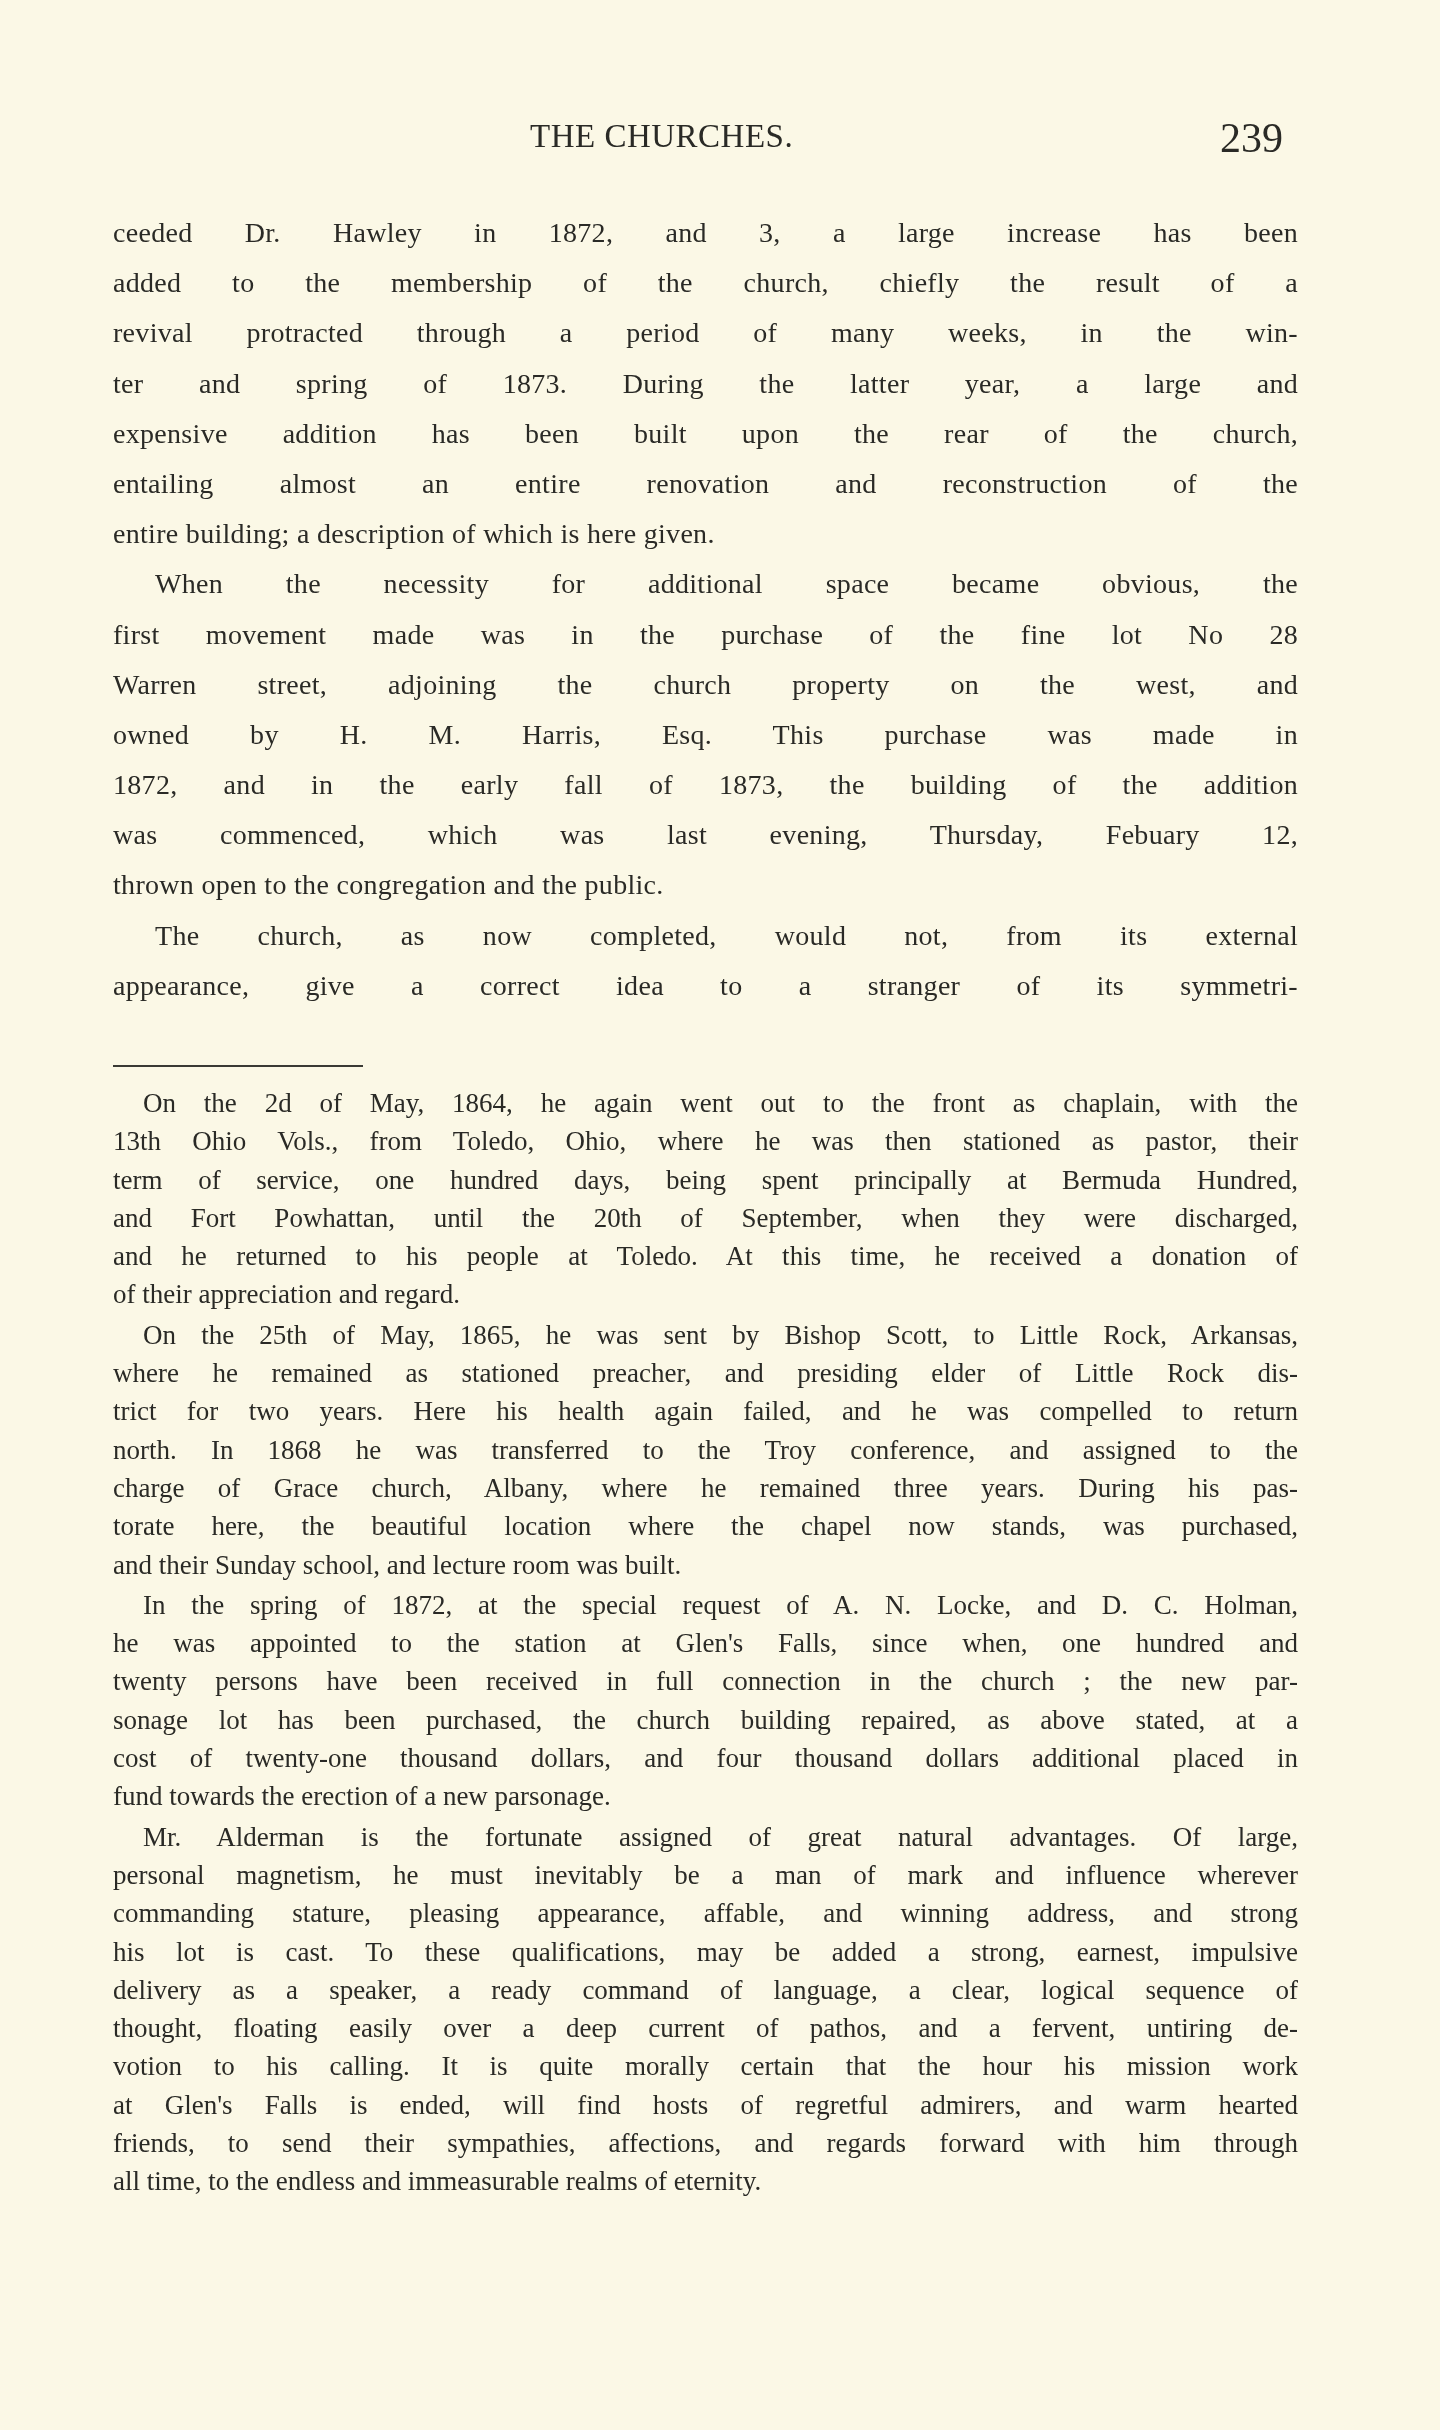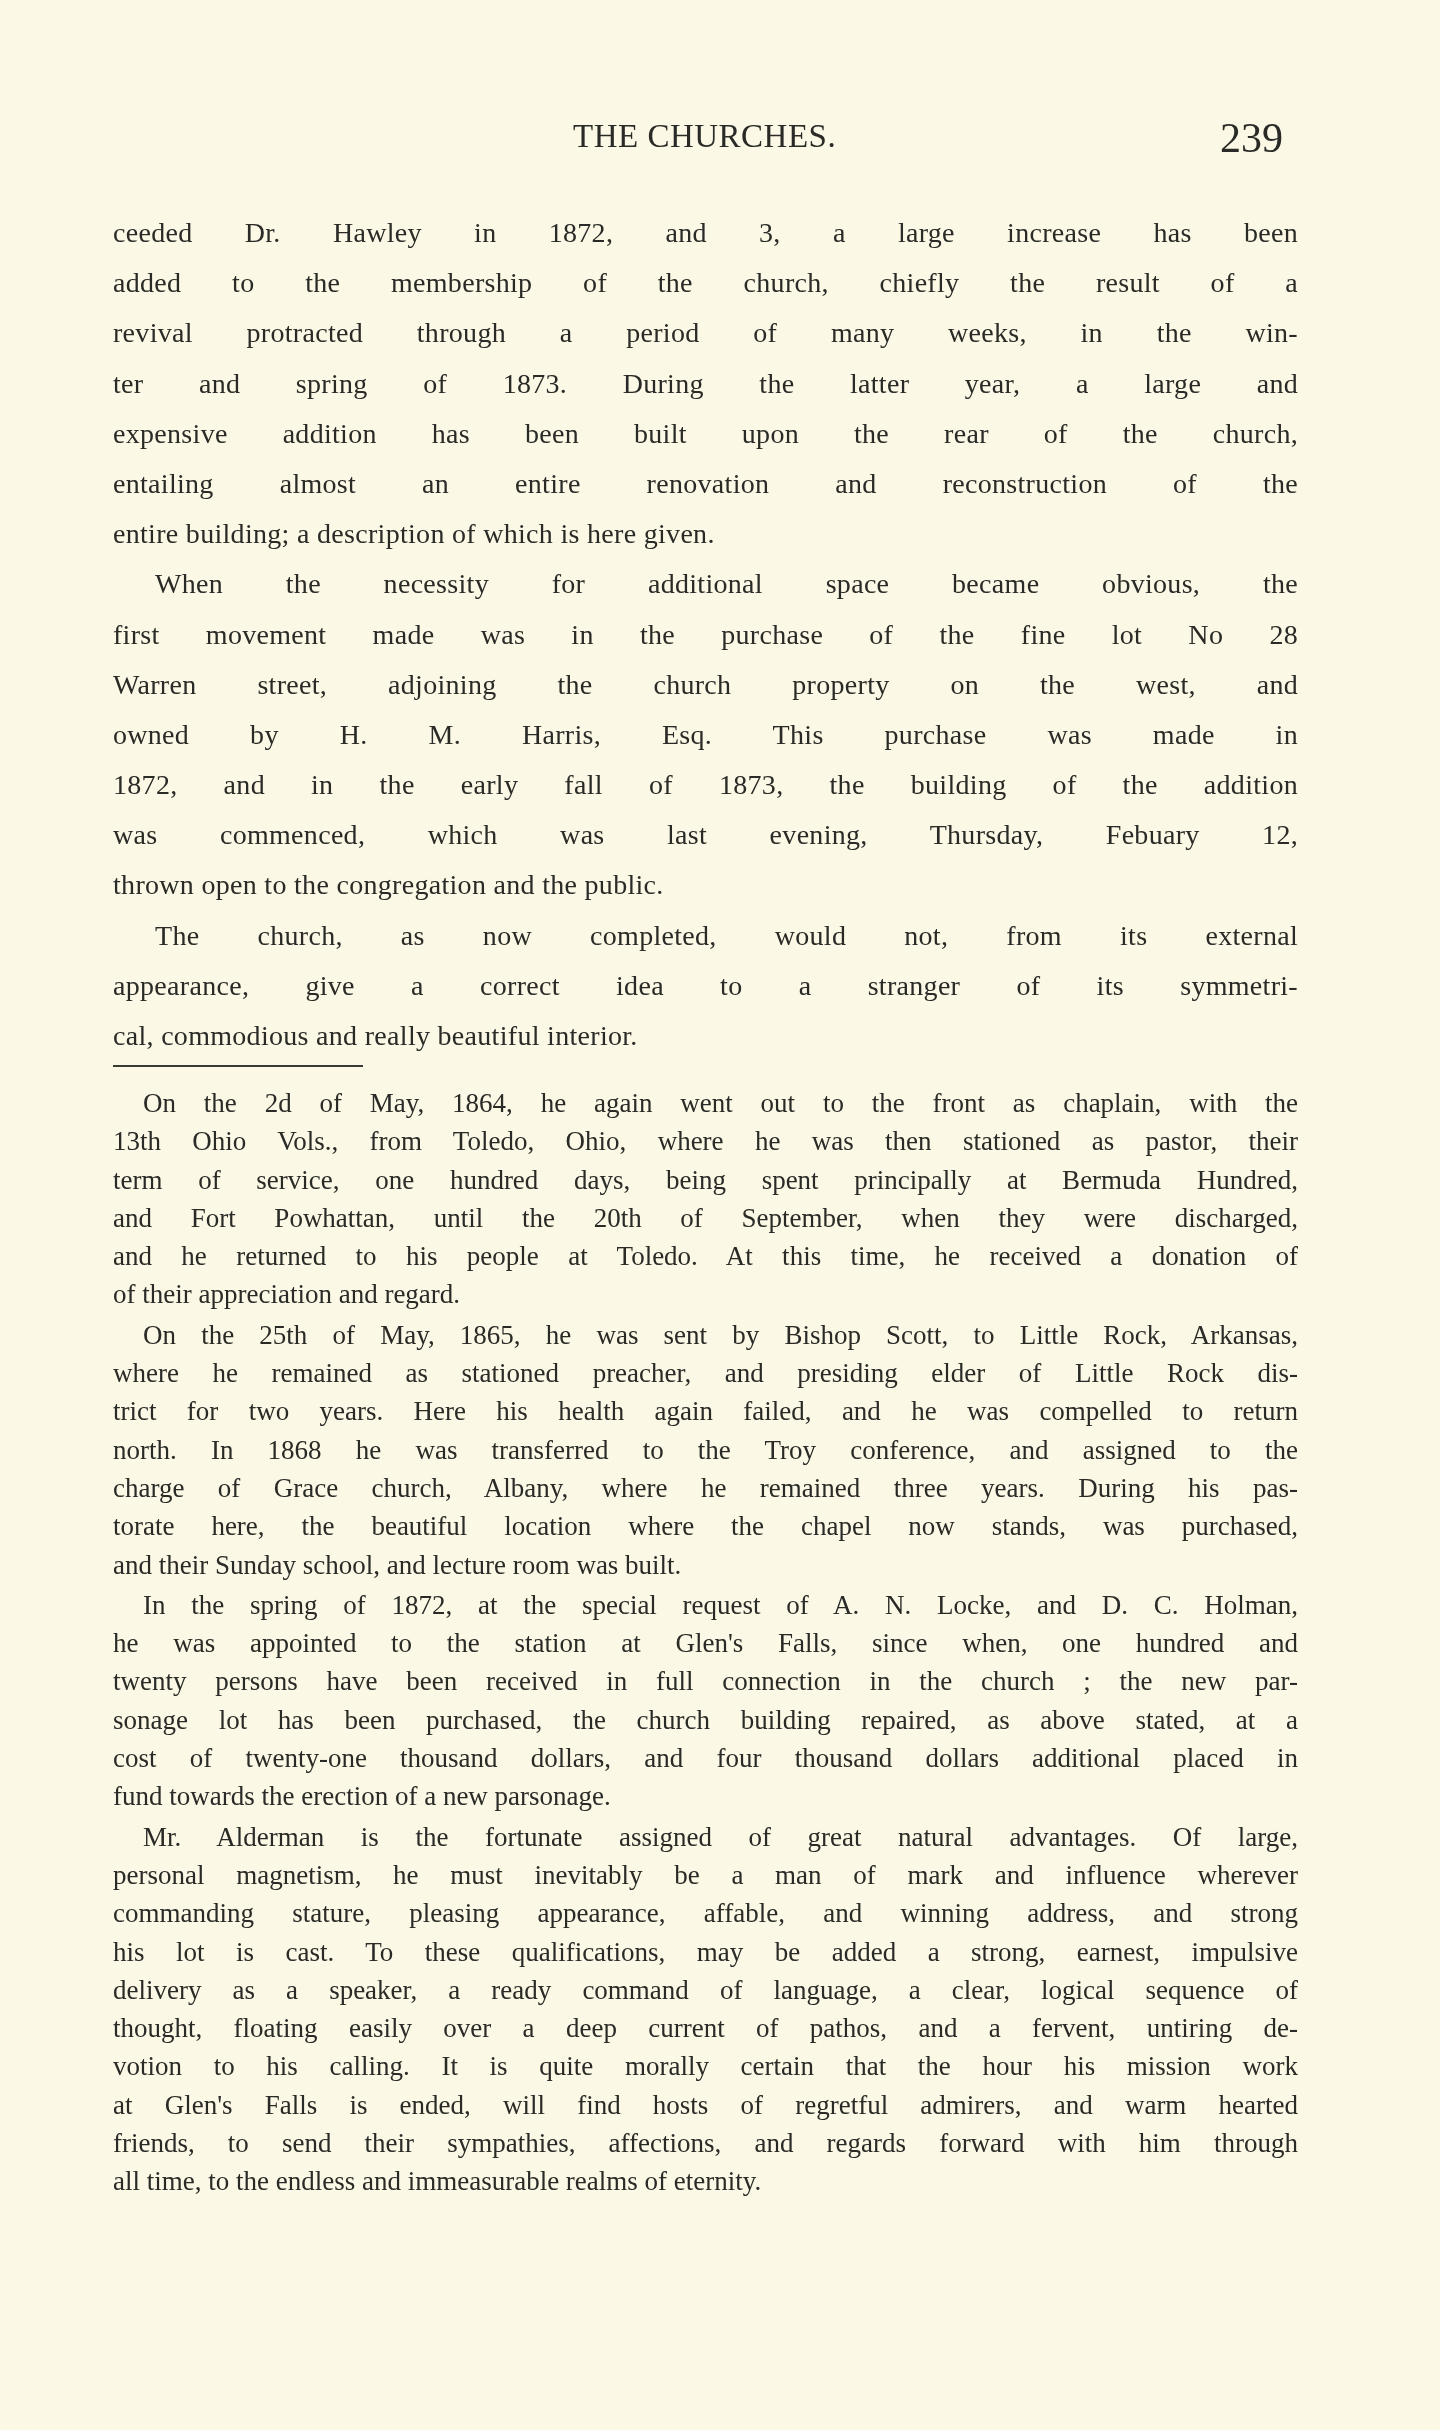--- a/index.html
+++ b/index.html
@@ -5,21 +5,21 @@
   html, body { margin: 0; padding: 0; }
   body {
     width: 1440px; height: 2430px; position: relative; overflow: hidden;
     background: #fbf8e6;
     font-family: "DejaVu Serif", "Liberation Serif", serif;
     color: #2a2a26;
   }
   .page { position: absolute; left: 0; top: 0; width: 1440px; height: 2430px; }
   .running-head { position: absolute; top: 118px; left: 0; width: 1440px; height: 44px; }
   .head-title {
-    position: absolute; left: 573px; top: 0;
+    position: absolute; left: 530px; top: 0;
     font-family: "Liberation Serif", serif; font-size: 33px; letter-spacing: 0.5px;
   }
   .head-page {
     position: absolute; left: 1220px; top: -4px;
     font-family: "Liberation Serif", serif; font-size: 42px;
   }
   .body-text { position: absolute; left: 113px; top: 208px; width: 1185px; }
   .line {
     display: block; white-space: nowrap; text-align: justify; text-align-last: justify;
     font-family: "Liberation Serif", serif;
@@ -59,21 +59,20 @@
       <span class="line">first movement made was in the purchase of the fine lot No 28</span>
       <span class="line">Warren street, adjoining the church property on the west, and</span>
       <span class="line">owned by H. M. Harris, Esq.  This purchase was made in</span>
       <span class="line">1872, and in the early fall of 1873, the building of the addition</span>
       <span class="line">was commenced, which was last evening, Thursday, Febuary 12,</span>
       <span class="line last">thrown open to the congregation and the public.</span>
     </div>
     <div class="para">
       <span class="line indent">The church, as now completed, would not, from its external</span>
       <span class="line">appearance, give a correct idea to a stranger of its symmetri-</span>
-      <span class="line last">cal, commodious and really beautiful interior.</span>
     </div>
   </div>
 
   <div class="fn-rule"></div>
 
   <div class="footnotes">
     <div class="para">
       <span class="line indent">On the 2d of May, 1864, he again went out to the front as chaplain, with the</span>
       <span class="line">13th Ohio Vols., from Toledo, Ohio, where he was then stationed as pastor, their</span>
       <span class="line">term of service, one hundred days, being spent principally at Bermuda Hundred,</span>

